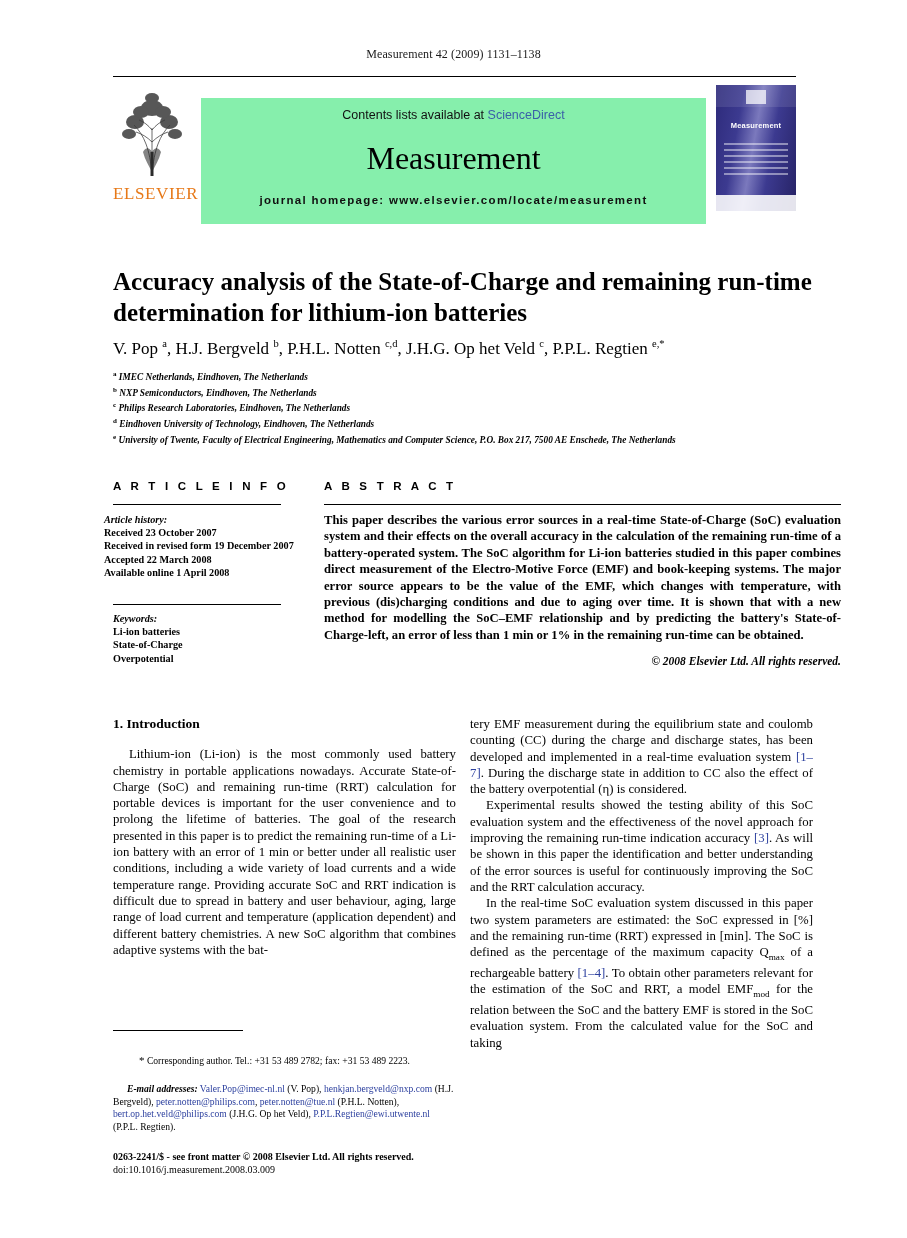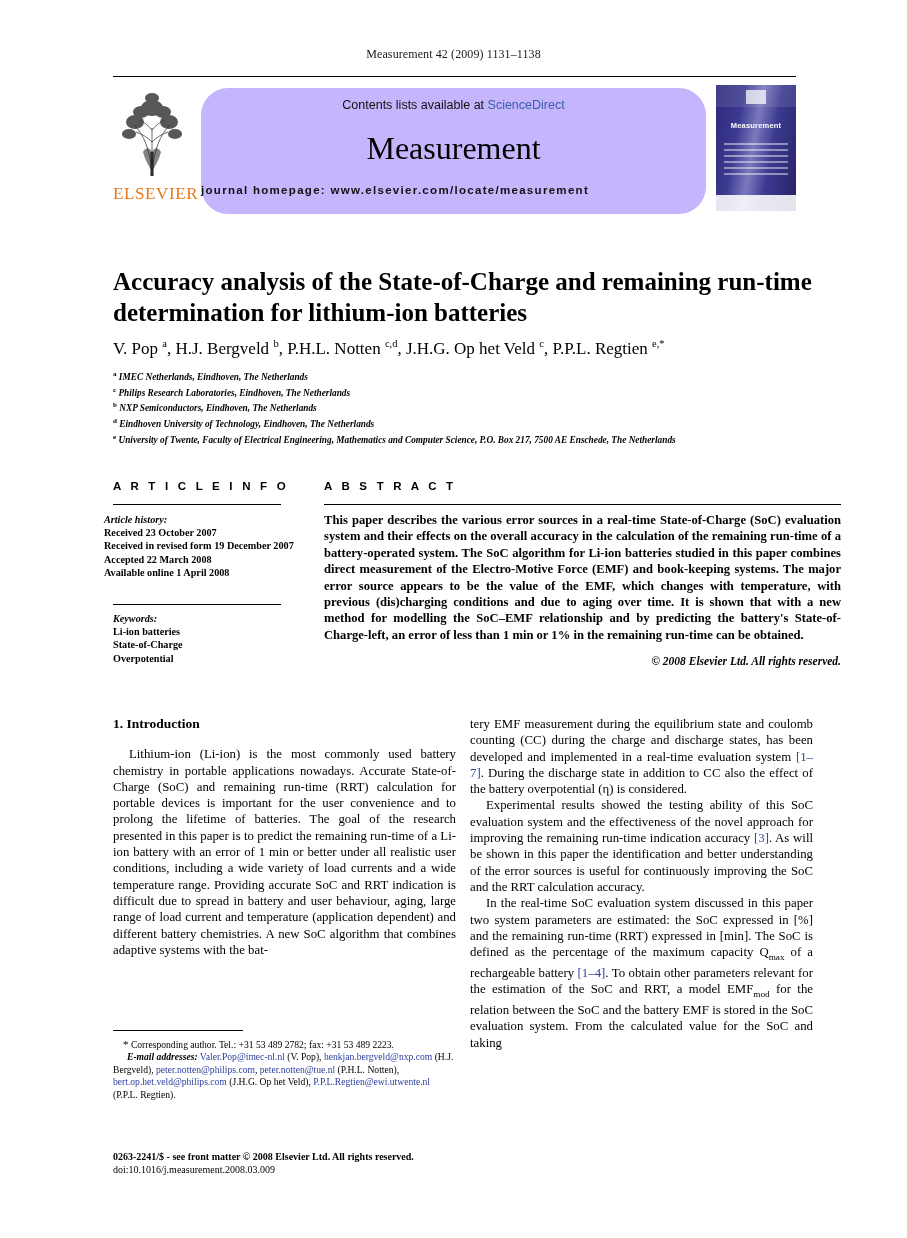--- a/index.html
+++ b/index.html
@@ -65,25 +65,24 @@
     left: 0; top: 102px;
     width: 78px;
     text-align: right;
     font-family: "Liberation Serif", serif;
     font-size: 17px;
     letter-spacing: 0.6px;
     color: #e77817;
   }
   .journal-band {
     position: absolute;
-    left: 88px; top: 12px;
+    left: 88px; top: 22px;
     width: 505px;
     height: 126px;
-    background: #c4b5fd;
-    border-radius: 27px;
+    background: #86efac;
   }
   .contents-line {
     position: absolute;
     left: 0; top: 10px;
     width: 505px;
     text-align: center;
     font-family: "Liberation Sans", sans-serif;
     font-size: 12.5px;
     color: #111111;
   }
@@ -96,21 +95,21 @@
     width: 505px;
     text-align: center;
     font-family: "Liberation Serif", serif;
     font-size: 32px;
     color: #000000;
   }
   .homepage-line {
     position: absolute;
     left: 0; top: 96px;
     width: 505px;
-    text-align: left;
+    text-align: center;
     font-family: "Liberation Sans", sans-serif;
     font-size: 11.5px;
     font-weight: bold;
     letter-spacing: 1.3px;
     color: #111111;
   }
   .cover-thumb {
     position: absolute;
     left: 603px; top: 9px;
     width: 80px;
@@ -392,22 +391,22 @@
       <div class="cover-footer"></div>
     </div>
   </div>
 
   <div class="article-title">Accuracy analysis of the State-of-Charge and remaining run-time determination for lithium-ion batteries</div>
 
   <div class="authors">V. Pop <sup>a</sup>, H.J. Bergveld <sup>b</sup>, P.H.L. Notten <sup>c,d</sup>, J.H.G. Op het Veld <sup>c</sup>, P.P.L. Regtien <sup>e,*</sup></div>
 
   <div class="affiliations">
       <div><sup>a</sup> IMEC Netherlands, Eindhoven, The Netherlands</div>
+      <div><sup>b</sup> NXP Semiconductors, Eindhoven, The Netherlands</div>
       <div><sup>c</sup> Philips Research Laboratories, Eindhoven, The Netherlands</div>
-      <div><sup>b</sup> NXP Semiconductors, Eindhoven, The Netherlands</div>
       <div><sup>d</sup> Eindhoven University of Technology, Eindhoven, The Netherlands</div>
       <div><sup>e</sup> University of Twente, Faculty of Electrical Engineering, Mathematics and Computer Science, P.O. Box 217, 7500 AE Enschede, The Netherlands</div>
     </div>
 
   <div class="info-head">A R T I C L E    I N F O</div>
   <div class="info-rule-top"></div>
   <div class="history">
     <div class="lbl">Article history:</div>
     <div>Received 23 October 2007</div>
     <div>Received in revised form 19 December 2007</div>
@@ -433,21 +432,21 @@
   </div>
 
   <div class="col col-right">
     <p class="noindent"><span>tery EMF measurement during the equilibrium state and coulomb counting (CC) during the charge and discharge states, has been developed and implemented in a real-time evaluation system </span><span class="ref">[1–7]</span><span>. During the discharge state in addition to CC also the effect of the battery overpotential (η) is considered.</span></p>
     <p><span>Experimental results showed the testing ability of this SoC evaluation system and the effectiveness of the novel approach for improving the remaining run-time indication accuracy </span><span class="ref">[3]</span><span>. As will be shown in this paper the identification and better understanding of the error sources is useful for continuously improving the SoC and the RRT calculation accuracy.</span></p>
     <p><span>In the real-time SoC evaluation system discussed in this paper two system parameters are estimated: the SoC expressed in [%] and the remaining run-time (RRT) expressed in [min]. The SoC is defined as the percentage of the maximum capacity Q</span><sub>max</sub><span> of a rechargeable battery </span><span class="ref">[1–4]</span><span>. To obtain other parameters relevant for the estimation of the SoC and RRT, a model EMF</span><sub>mod</sub><span> for the relation between the SoC and the battery EMF is stored in the SoC evaluation system. From the calculated value for the SoC and taking</span></p>
   </div>
 
   <div class="footnote-rule"></div>
   <div class="footnote">
-    <p class="noindent" style="text-indent:10px;margin:0;"><span class="star">*</span><span> Corresponding author. Tel.: +31 53 489 2782; fax: +31 53 489 2223.</span></p>
+    <p class="noindent" style="text-indent:10px;margin:16px;"><span class="star">*</span><span> Corresponding author. Tel.: +31 53 489 2782; fax: +31 53 489 2223.</span></p>
     <p style="text-indent:14px;margin:0;"><span class="em">E-mail addresses:</span><span> <span class="mail">Valer.Pop@imec-nl.nl</span> (V. Pop), <span class="mail">henkjan.bergveld@nxp.com</span> (H.J. Bergveld), <span class="mail">peter.notten@philips.com</span>, <span class="mail">peter.notten@tue.nl</span> (P.H.L. Notten), <span class="mail">bert.op.het.veld@philips.com</span> (J.H.G. Op het Veld), <span class="mail">P.P.L.Regtien@ewi.utwente.nl</span> (P.P.L. Regtien).</span></p>
   </div>
   <div class="imprint">
     <div>0263-2241/$ - see front matter © 2008 Elsevier Ltd. All rights reserved.</div>
     <div class="doi">doi:10.1016/j.measurement.2008.03.009</div>
   </div>
 
 </div>
 
 </body></html>

